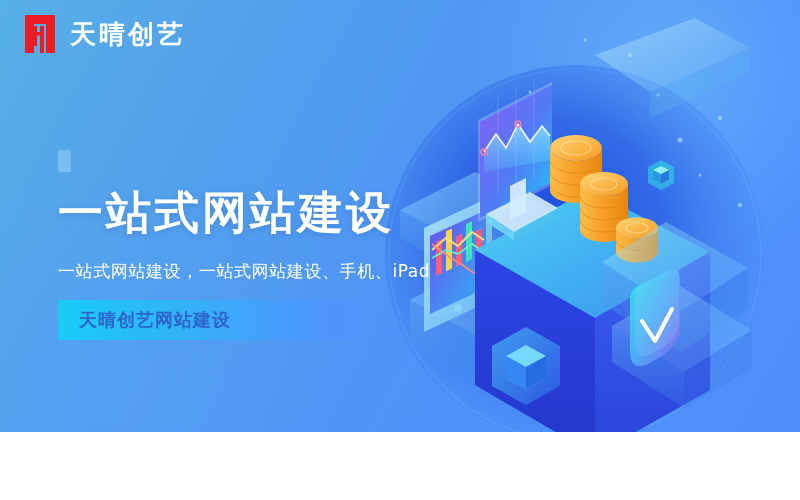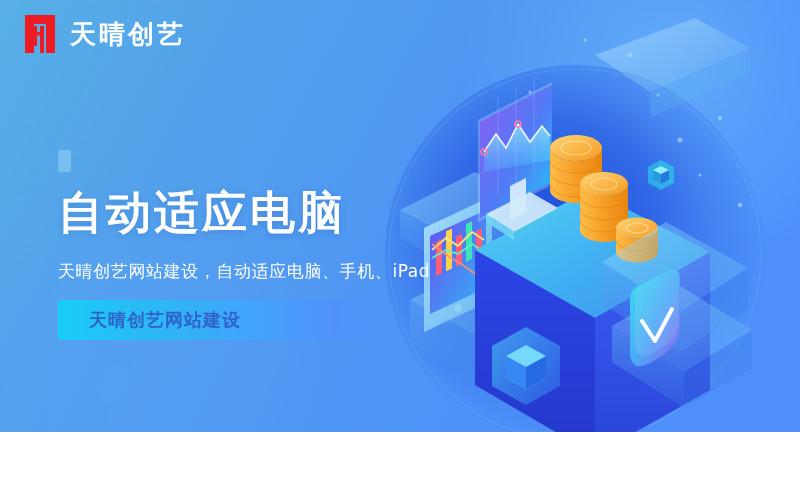--- a/index.html
+++ b/index.html
@@ -63,21 +63,21 @@
 
   
   #cta {
     position: absolute; left: 58px; top: 300px;
     width: 330px; height: 40px;
     display: flex; align-items: center;
     background: linear-gradient(90deg, #19ccf5 0%, #28bdf6 22%, #3fa6f9 55%, #4f93fb 82%, rgba(79,146,251,0) 100%);
     cursor: pointer;
   }
   #cta .cta-label {
-    padding-left: 31px; color: #2e63c9; font-size: 18px; font-weight: 700;
+    padding-left: 21px; color: #2e63c9; font-size: 18px; font-weight: 700;
     letter-spacing: 1px;
     font-family: "DejaVu Sans", "Liberation Sans", sans-serif;
   }
 
   
   #illustration {
     position: absolute; right: 0; top: 0; width: 420px; height: 500px;
   }
   #illustration svg { display: block; }
 </style>
@@ -309,21 +309,21 @@
         <rect x="11" y="20" width="11" height="3.5" fill="#ED1C24"></rect>
       </svg>
     </div>
     <div class="logo-text">
       <div class="logo-cn">天晴创艺</div>
     </div>
   </div>
 
   <div id="copy">
     <div class="accent-chip"></div>
-    <div class="headline">自动适应电脑</div>
-    <div class="subline">天晴创艺网站建设，自动适应电脑、手机、iPad</div>
+    <div class="headline">一站式网站建设</div>
+    <div class="subline">一站式网站建设，一站式网站建设、手机、iPad</div>
   </div>
 
   <div id="cta">
     <span class="cta-label">天晴创艺网站建设</span>
   </div>
 
 </div>
 
 </body></html>

